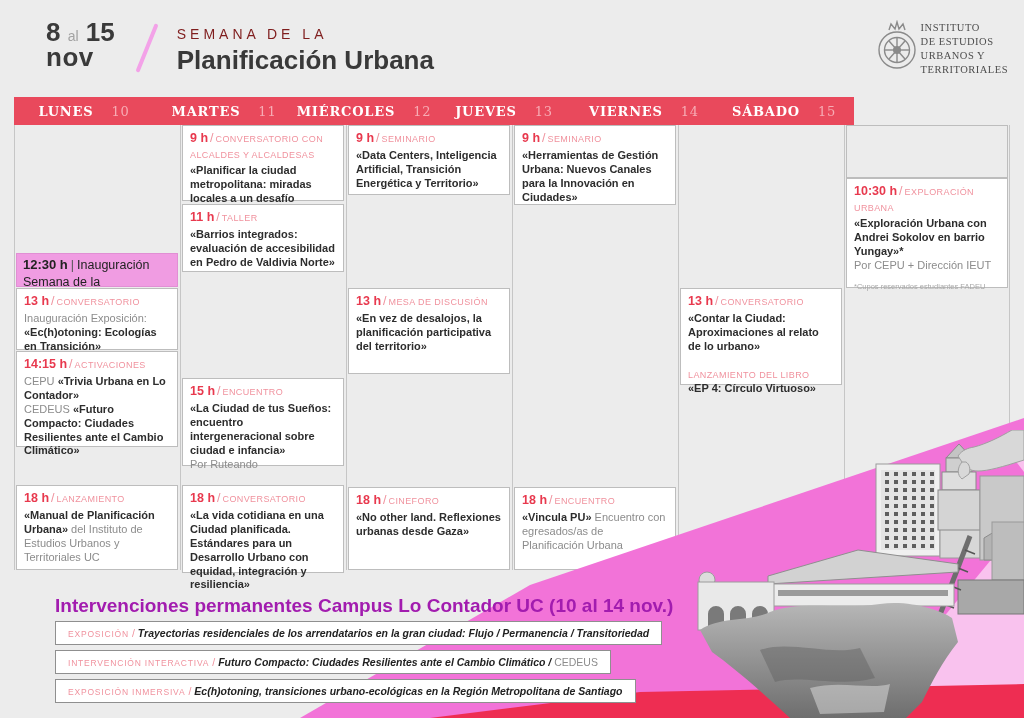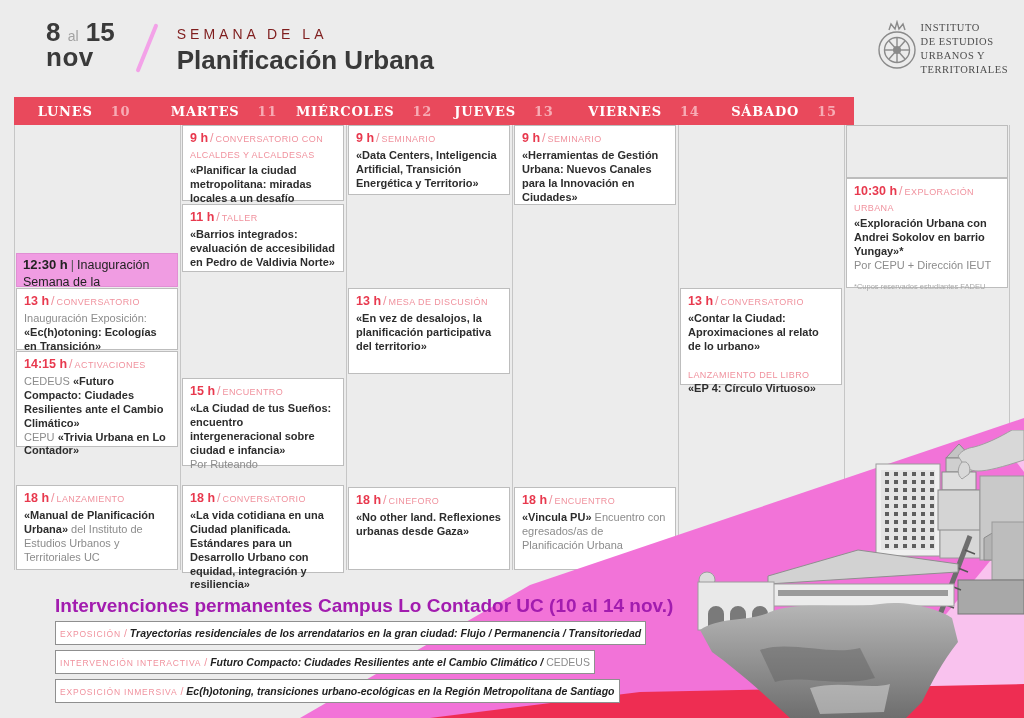--- a/index.html
+++ b/index.html
@@ -16,41 +16,41 @@
   .kicker{font-size:14px;letter-spacing:4px;color:#7f1d1d;margin-top:6px}
   .h-title{font-size:26px;font-weight:bold;color:#393939;margin-top:3px}
   .logo{position:absolute;right:16px;top:20px;display:flex;align-items:center;z-index:2}
   .logo-text{font-family:"Liberation Serif",serif;font-size:10.5px;letter-spacing:.5px;
              color:#4e4e4e;line-height:1.32}
   
   .grid{position:absolute;left:14px;top:97px;width:840px;height:493px;z-index:1}
   .dayrow{display:flex;height:28px;background:#e9495c}
   .daycell{width:166px;display:flex;align-items:center;justify-content:center;color:#fff;
            font-family:"DejaVu Serif",serif;font-weight:bold;font-size:13px;letter-spacing:.8px}
-  .daynum{font-weight:bold;color:#f7abb4;margin-left:18px}
+  .daynum{font-weight:normal;color:#f7abb4;margin-left:18px}
   .vline{position:absolute;width:1px;background:#c6c6c6}
   .cell{position:absolute;width:162px;background:#fff;border:1px solid #bdbdbd;
         box-sizing:border-box;padding:5px 7px 6px}
   .hl{position:absolute;width:162px;box-sizing:border-box;background:#f09ce2;
       border:1px solid #e18fd4;color:#222;font-size:12.5px;line-height:1.3;padding:3px 6px}
   .hl .t{font-weight:bold;font-size:13px}
   .hl .pipe{color:#555;padding:0 3px}
   .gcell{background:transparent}
   .head{font-size:12.5px;font-weight:bold;color:#e8394e;line-height:1.25;margin-bottom:2px}
   .sl{font-weight:normal;color:#f0929e;padding:0 2px}
   .cat{font-weight:normal;font-size:9px;color:#f0929e;letter-spacing:.4px}
   .body{font-size:11px;line-height:1.27;color:#8c8c8c}
   .em{font-weight:bold;color:#2d2d2d}
   .blk{display:block}
   .note{font-size:7.5px;color:#a8a8a8;margin-top:9px}
   
   .f-title{position:absolute;left:55px;top:595px;font-size:19px;font-weight:bold;
            color:#a21caf;z-index:10}
   .bar{position:absolute;left:55px;background:#fff;border:1px solid #8f8f8f;
-       padding:5px 4px;font-size:10.5px;white-space:nowrap;z-index:10}
+       padding:5px 12px;font-size:10.5px;white-space:nowrap;z-index:10}
   .bcat{font-size:8.5px;color:#f0929e;letter-spacing:.8px}
   .bsl{color:#f0929e;padding:0 3px}
   .btext{font-weight:bold;font-style:italic;color:#222}
   .bsuf{color:#8c8c8c}
   
   .decor{position:absolute;left:0;top:0;z-index:5;pointer-events:none}
   .collage{position:absolute;left:640px;top:430px;z-index:6;pointer-events:none}
 </style>
 </head>
 <body>
@@ -126,22 +126,22 @@
 
   <div class="hl" style="left:2px;top:156px;height:34px">
     <span class="t">12:30 h</span><span class="pipe">|</span><span>Inauguración Semana de la Planificación</span>
   </div>
   <div class="cell" style="left:2px;top:191px;height:62px">
     <div class="head"><span>13 h</span><span class="sl">/</span><span class="cat">CONVERSATORIO</span></div>
     <div class="body"><span class="blk">Inauguración Exposición:</span><span class="em">«Ec(h)otoning: Ecologías en Transición»</span></div>
   </div>
   <div class="cell" style="left:2px;top:254px;height:96px">
     <div class="head"><span>14:15 h</span><span class="sl">/</span><span class="cat">ACTIVACIONES</span></div>
+    <div class="body"><span>CEPU </span><span class="em">«Trivia Urbana en Lo Contador»</span></div>
     <div class="body"><span>CEDEUS </span><span class="em">«Futuro Compacto: Ciudades Resilientes ante el Cambio Climático»</span></div>
-    <div class="body"><span>CEPU </span><span class="em">«Trivia Urbana en Lo Contador»</span></div>
   </div>
   <div class="cell" style="left:2px;top:388px;height:85px">
     <div class="head"><span>18 h</span><span class="sl">/</span><span class="cat">LANZAMIENTO</span></div>
     <div class="body"><span class="em">«Manual de Planificación Urbana»</span><span> del Instituto de Estudios Urbanos y Territoriales UC</span></div>
   </div>
 
   <div class="cell" style="left:168px;top:28px;height:76px">
     <div class="head"><span>9 h</span><span class="sl">/</span><span class="cat">CONVERSATORIO CON ALCALDES Y ALCALDESAS</span></div>
     <div class="body"><span class="em">«Planificar la ciudad metropolitana: miradas locales a un desafío común»</span></div>
   </div>

